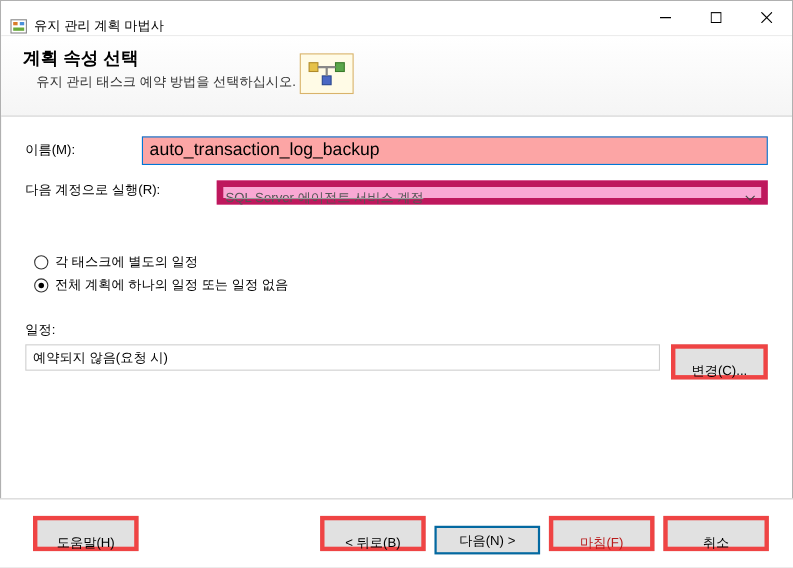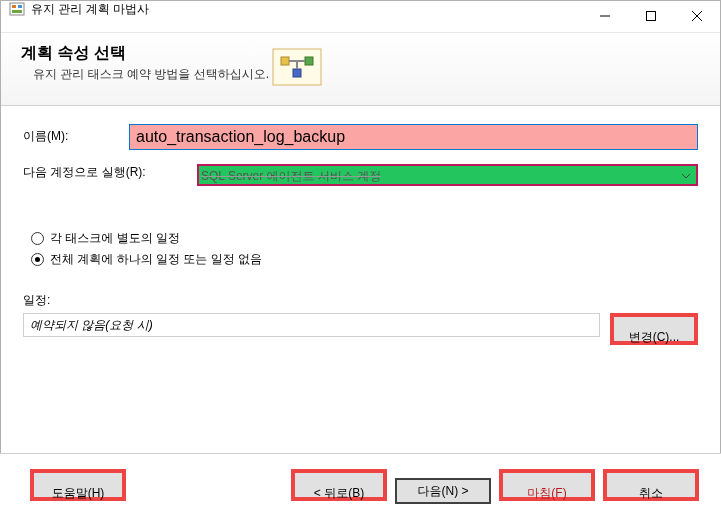--- a/index.html
+++ b/index.html
@@ -13,21 +13,21 @@
       background: #f0f0f0;
       width: 721px;
       height: 516px;
       overflow: hidden;
       border: 1px solid #b0b0b0;
       background: #ffffff;
     }
     .titlebar {
       height: 32px;
       display: flex;
-      align-items: flex-start;
+      align-items: flex-end;
       padding: 0 0 0 8px;
       background: #ffffff;
       border-bottom: 1px solid #e8e8e8;
     }
     .titlebar-icon {
       width: 16px;
       height: 16px;
       margin-right: 6px;
       display: inline-block;
     }
@@ -141,22 +141,22 @@
     .runas-label {
       width: 174px;
       font-size: 12px;
     }
     .combo {
       flex: 1;
       position: relative;
     }
     .combo-box {
       width: 100%;
-      border: 2px solid #be185d;
-      background: #22c55e;
+      border: 6px solid #be185d;
+      background: #f9a8d4;
       padding: 2px 24px 2px 2px;
       font-size: 12px;
       height: 22px;
       position: relative;
     }
     .combo-overlay {
       position: absolute;
       left: 2px;
       top: 0;
       font-size: 12px;
@@ -210,35 +210,34 @@
       gap: 10px;
       margin-top: 4px;
     }
     .schedule-input {
       flex: 1;
       border: 1px solid #cfcfcf;
       padding: 4px 6px;
       font-size: 12px;
       background: #fff;
       height: 24px;
-      font-style: italic;
     }
     .btn {
       border: 4px solid #ef4444;
       background: #e1e1e1;
       padding: 12px 10px;
       font-family: inherit;
       font-size: 12px;
       min-width: 88px;
       height: 24px;
       cursor: pointer;
       text-align: center;
     }
     .btn.primary {
-      border: 2px solid #404040;
+      border: 2px solid #0369a1;
       padding: 2px 9px;
       margin-top: 12px;
     }
     .btn.disabled {
       color: #b91c1c;
       cursor: default;
     }
     .footer {
       position: absolute;
       bottom: 0;

